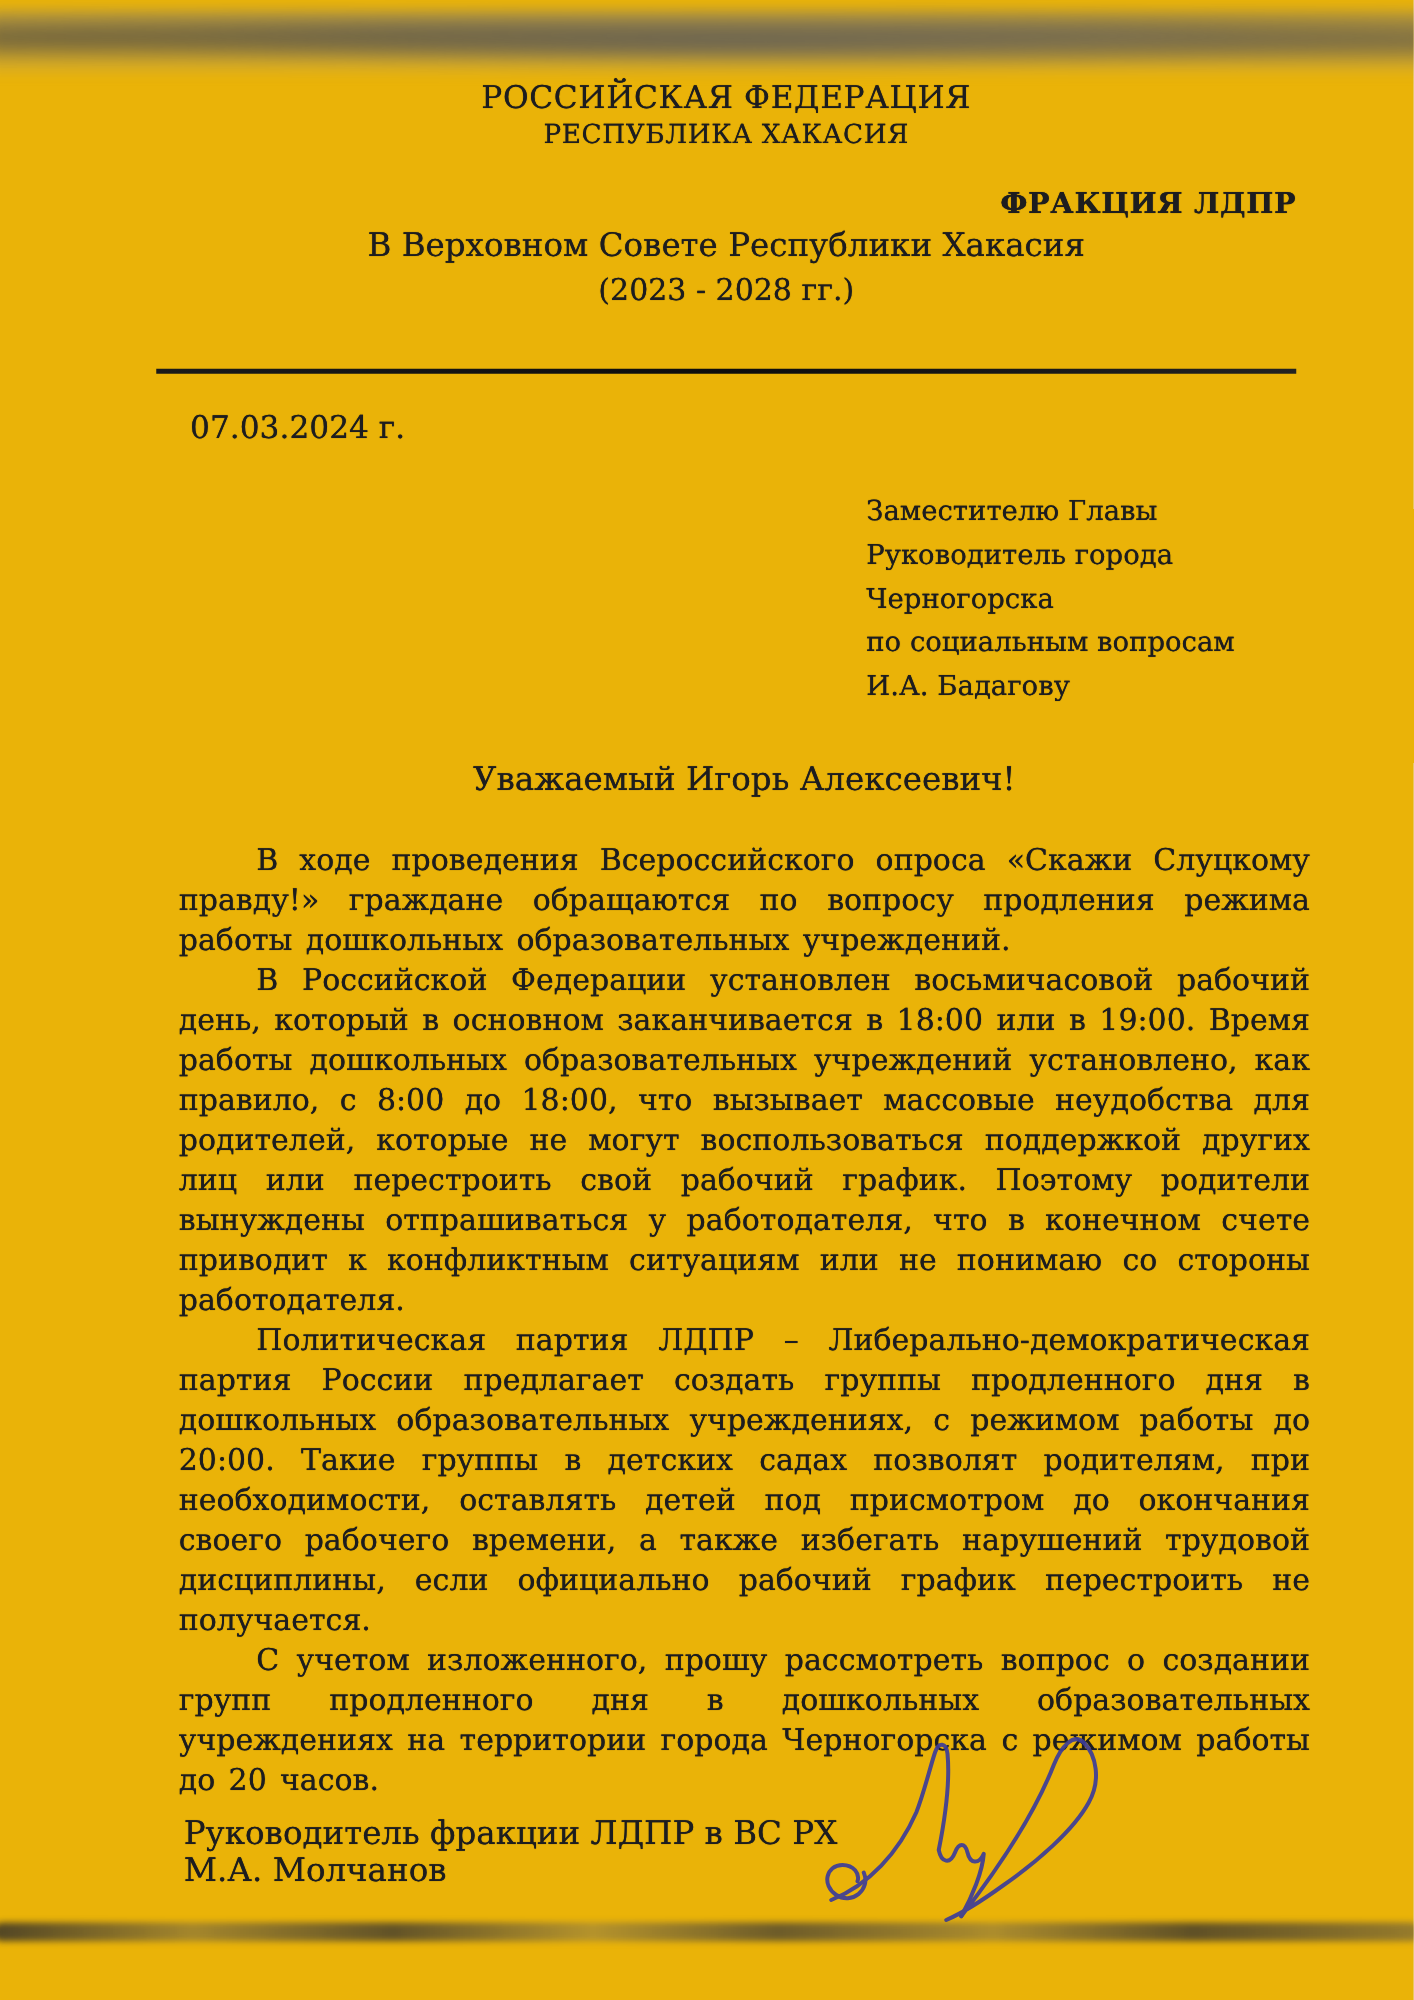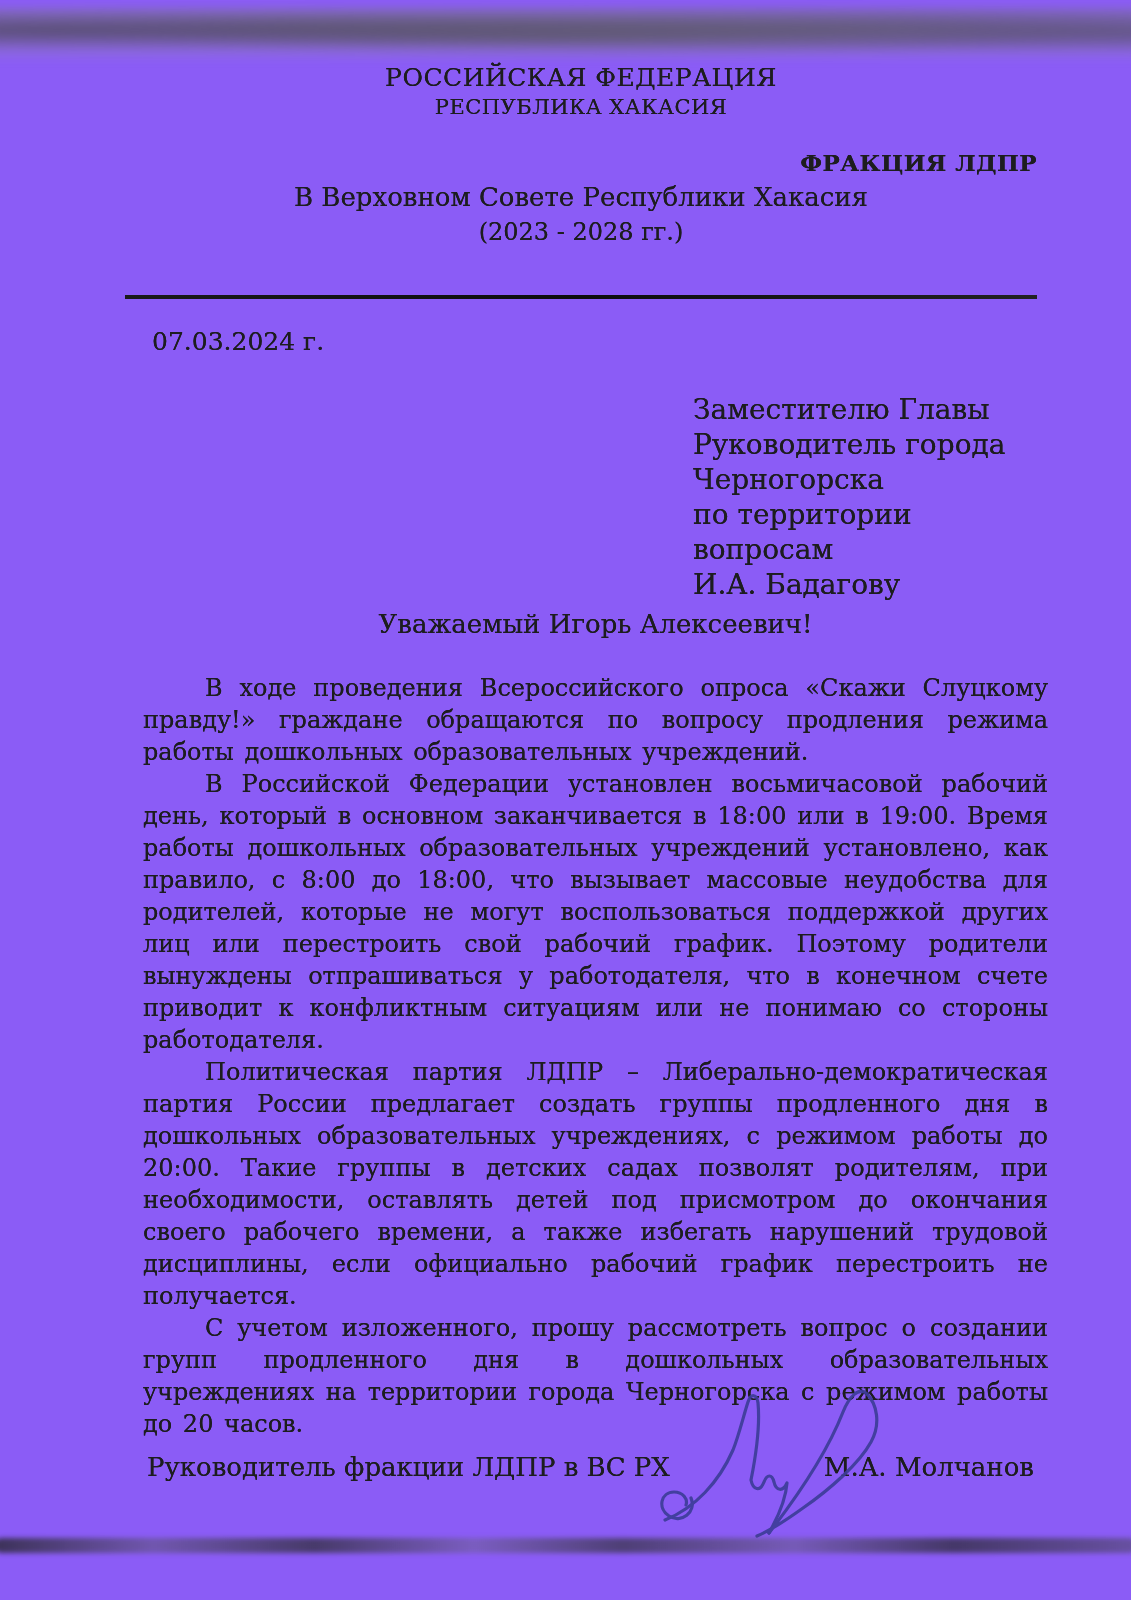--- a/index.html
+++ b/index.html
@@ -6,21 +6,21 @@
   html, body {
     margin: 0;
     padding: 0;
     background: #e8e8e8;
   }
   .page {
     position: relative;
     width: 1131px;
     height: 1600px;
     margin: 0 auto;
-    background: #8b5cf6;
+    background: #eab308;
     overflow: hidden;
     font-family: "DejaVu Serif", "Liberation Serif", serif;
     color: #1d1d1f;
   }
   
   .ink { text-shadow: 0 0 0.6px currentColor; }
 
   
   .scan-top {
     position: absolute;
@@ -67,21 +67,21 @@
 
   .date {
     position: absolute;
     top: 327px; left: 152px;
     font-size: 25px;
   }
 
   .recipient {
     position: absolute;
     top: 392px; left: 693px; width: 360px;
-    font-size: 28px;
+    font-size: 22px;
     line-height: 35px;
   }
 
   .salutation {
     position: absolute;
     top: 609px; left: 143px; width: 905px;
     text-align: center;
     font-size: 26px;
   }
 
@@ -98,20 +98,21 @@
     text-indent: 62px;
   }
 
   .sig-row {
     position: absolute;
     top: 1452px; left: 147px; width: 893px;
     display: flex;
     justify-content: space-between;
     align-items: baseline;
     font-size: 26px;
+    flex-direction: column;
   }
   .sig-name { margin-right: 6px; }
 
   .signature-svg {
     position: absolute;
     top: 1350px; left: 625px;
     width: 300px; height: 210px;
     pointer-events: none;
   }
 </style>
@@ -131,21 +132,21 @@
   </header>
 
   <div class="rule"></div>
 
   <div class="date ink">07.03.2024 г.</div>
 
   <div class="recipient ink">
     <div>Заместителю Главы</div>
     <div>Руководитель города</div>
     <div>Черногорска</div>
-    <div>по территории вопросам</div>
+    <div>по социальным вопросам</div>
     <div>И.А. Бадагову</div>
   </div>
 
   <div class="salutation ink">Уважаемый Игорь Алексеевич!</div>
 
   <div class="body-text ink">
     <p>В ходе проведения Всероссийского опроса «Скажи Слуцкому правду!» граждане обращаются по вопросу продления режима работы дошкольных образовательных учреждений.</p>
     <p>В Российской Федерации установлен восьмичасовой рабочий день, который в основном заканчивается в 18:00 или в 19:00. Время работы дошкольных образовательных учреждений установлено, как правило, с 8:00 до 18:00, что вызывает массовые неудобства для родителей, которые не могут воспользоваться поддержкой других лиц или перестроить свой рабочий график. Поэтому родители вынуждены отпрашиваться у работодателя, что в конечном счете приводит к конфликтным ситуациям или не понимаю со стороны работодателя.</p>
     <p>Политическая партия ЛДПР – Либерально-демократическая партия России предлагает создать группы продленного дня в дошкольных образовательных учреждениях, с режимом работы до 20:00. Такие группы в детских садах позволят родителям, при необходимости, оставлять детей под присмотром до окончания своего рабочего времени, а также избегать нарушений трудовой дисциплины, если официально рабочий график перестроить не получается.</p>
     <p>С учетом изложенного, прошу рассмотреть вопрос о создании групп продленного дня в дошкольных образовательных учреждениях на территории города Черногорска с режимом работы до 20 часов.</p>

